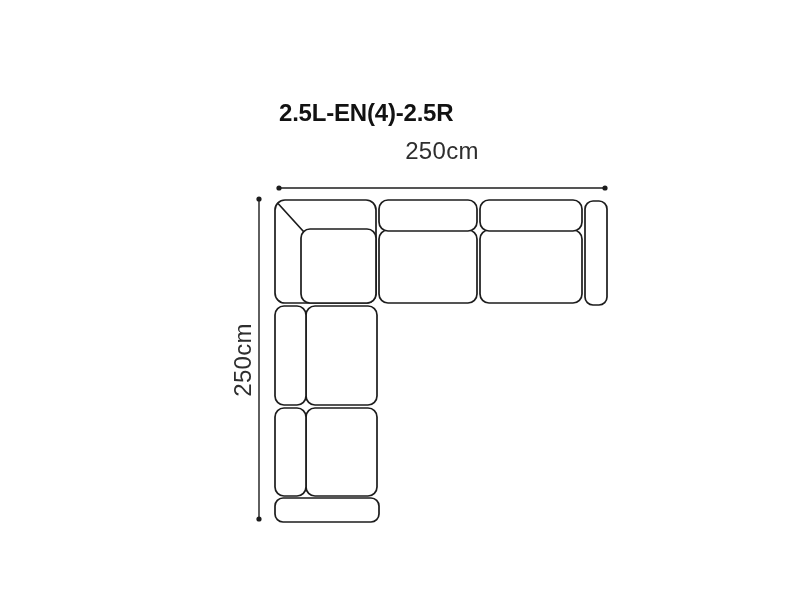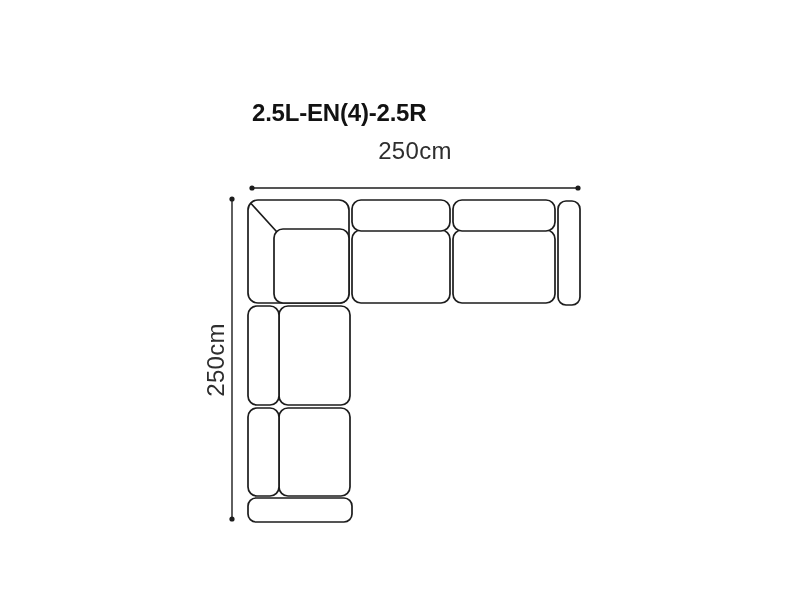--- a/index.html
+++ b/index.html
@@ -7,20 +7,21 @@
     padding: 0;
     background: #ffffff;
     font-family: "Liberation Sans", sans-serif;
   }
   .page {
     position: relative;
     width: 700px;
     height: 600px;
     background: #ffffff;
     overflow: hidden;
+    padding-left: 27px;
   }
   svg { display: block; }
   .title-text {
     font-family: "Liberation Sans", sans-serif;
     font-size: 24px;
     font-weight: 700;
     letter-spacing: -0.2px;
   }
   .dim-label {
     font-family: "Liberation Sans", sans-serif;

